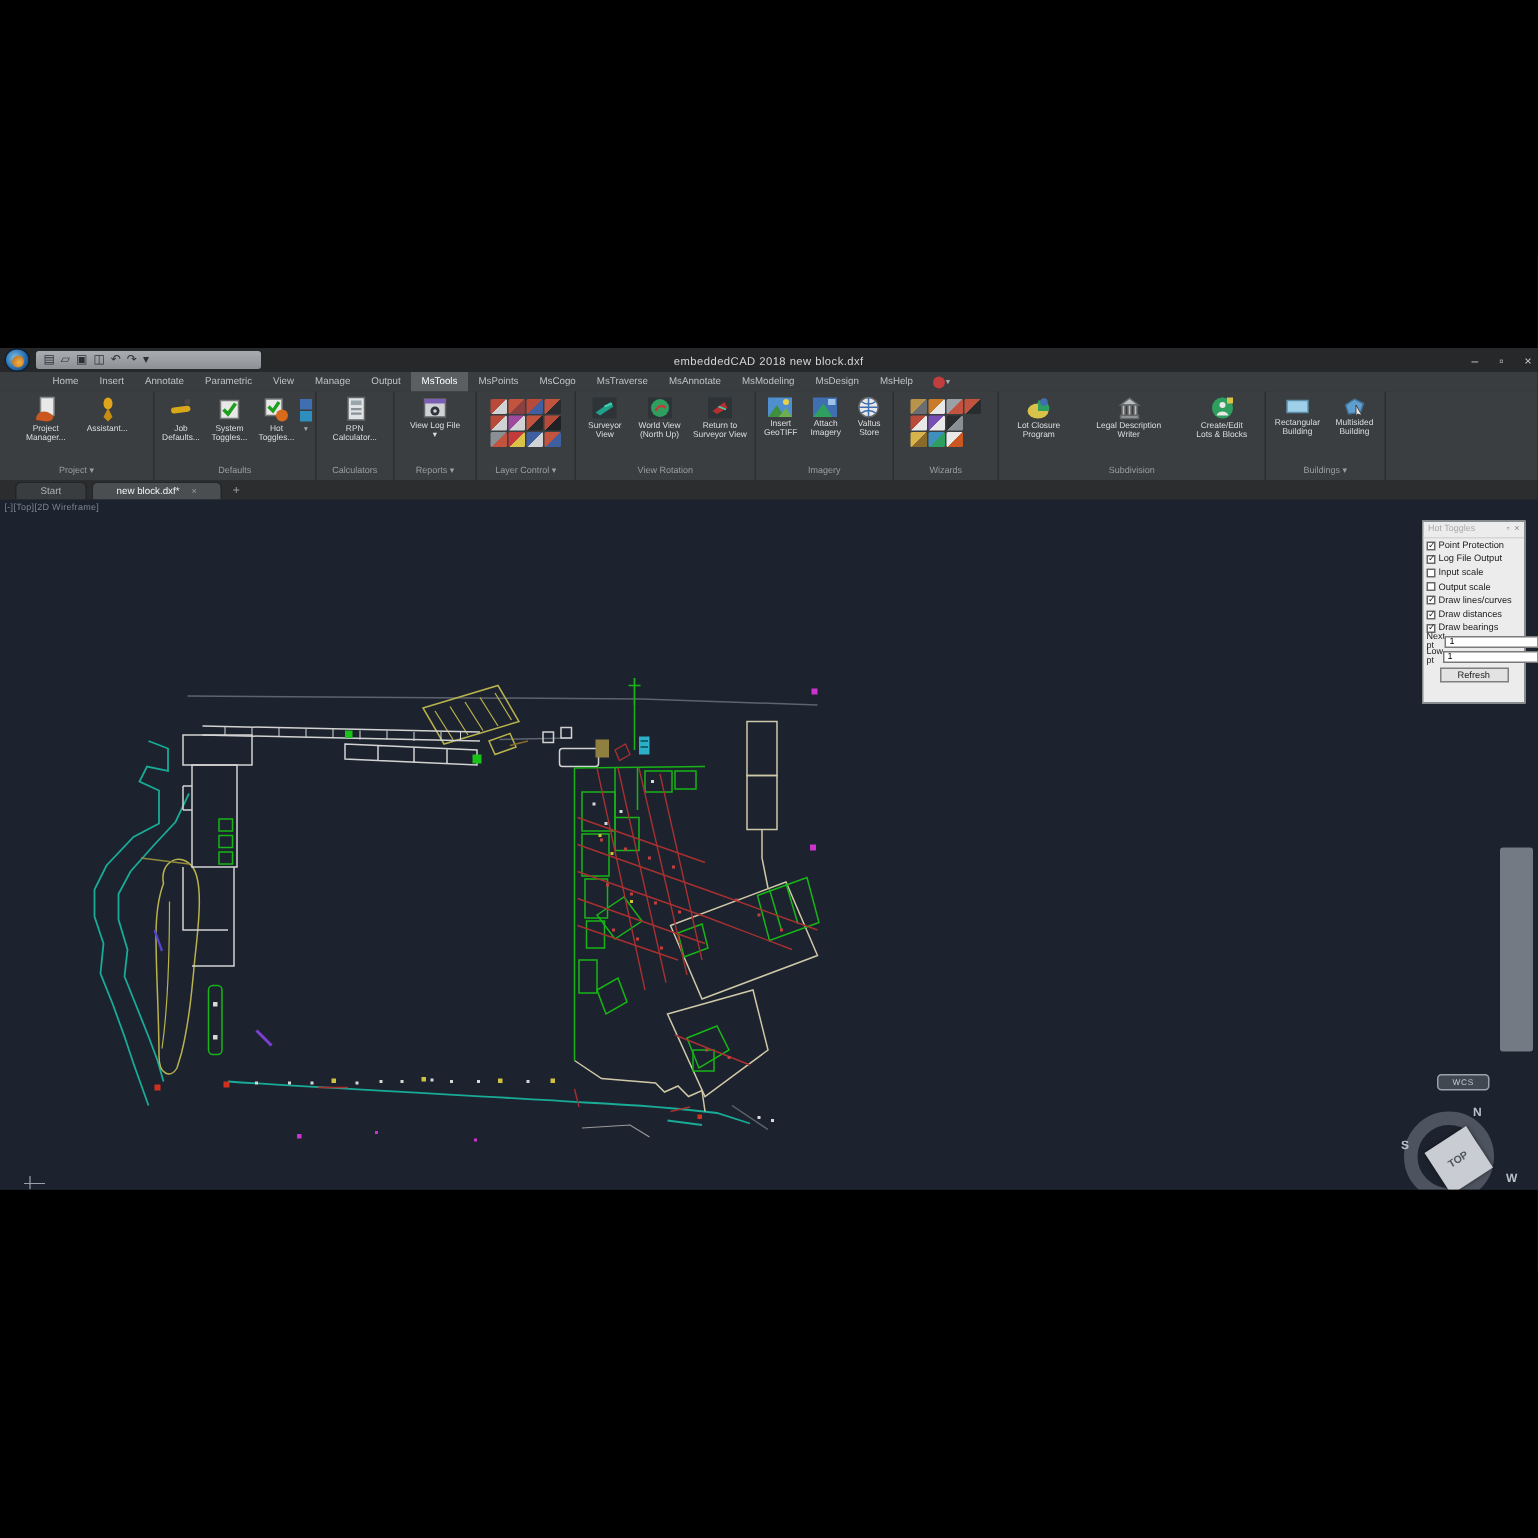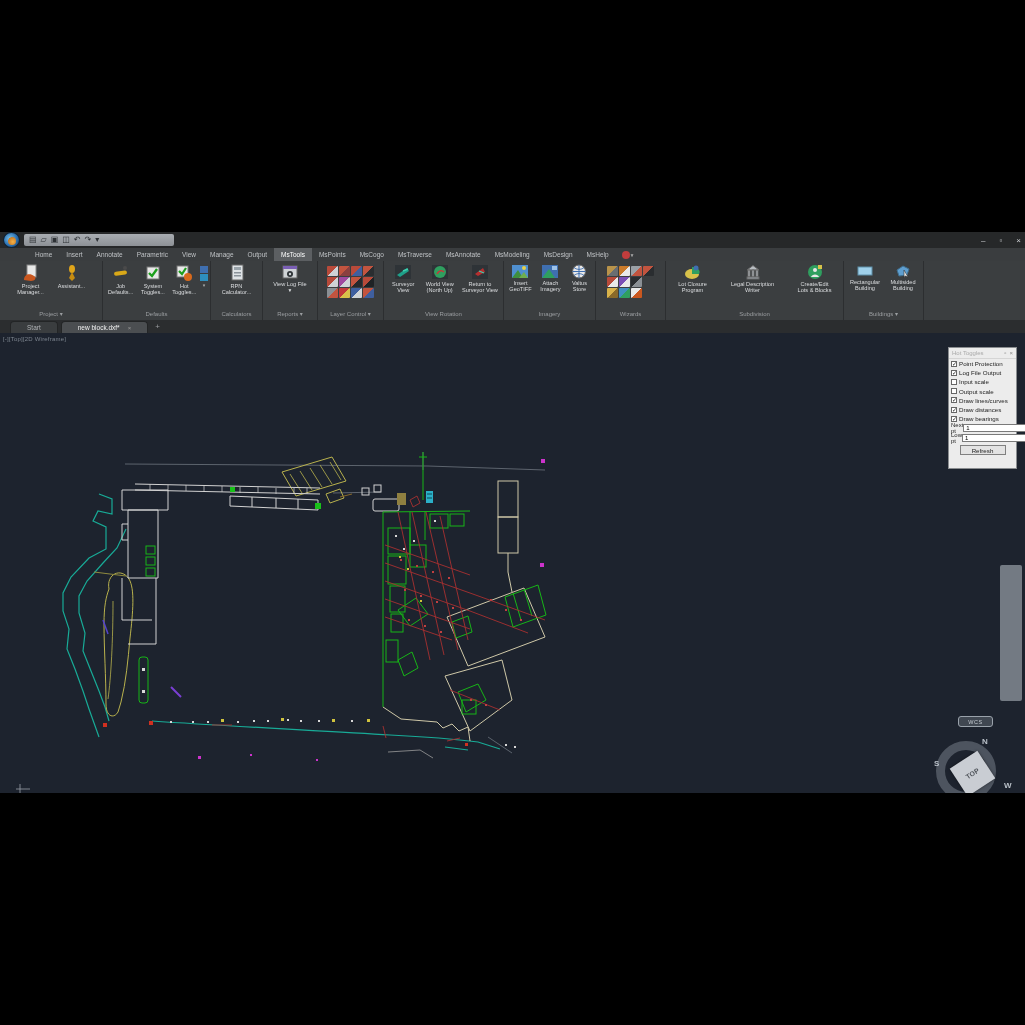--- a/index.html
+++ b/index.html
@@ -88,20 +88,21 @@
     <div class="applogo"></div>
     <div class="qat">
       <span>▤</span>
       <span>▱</span>
       <span>▣</span>
       <span>◫</span>
       <span>↶</span>
       <span>↷</span>
       <span>▾</span>
     </div>
+    <div class="title-text">embeddedCAD 2018   new block.dxf</div>
     <div class="winbtns">
       <span>–</span>
       <span>▫</span>
       <span>×</span>
     </div>
   </div>
 
   <div class="ribbontabs">
     <span class="rtab">Home</span>
     <span class="rtab">Insert</span>

